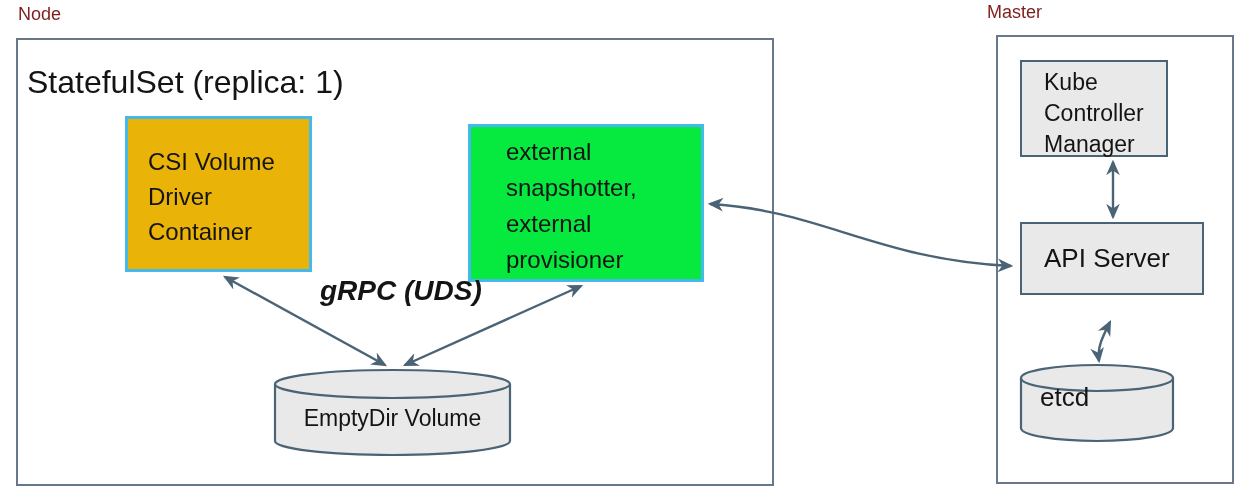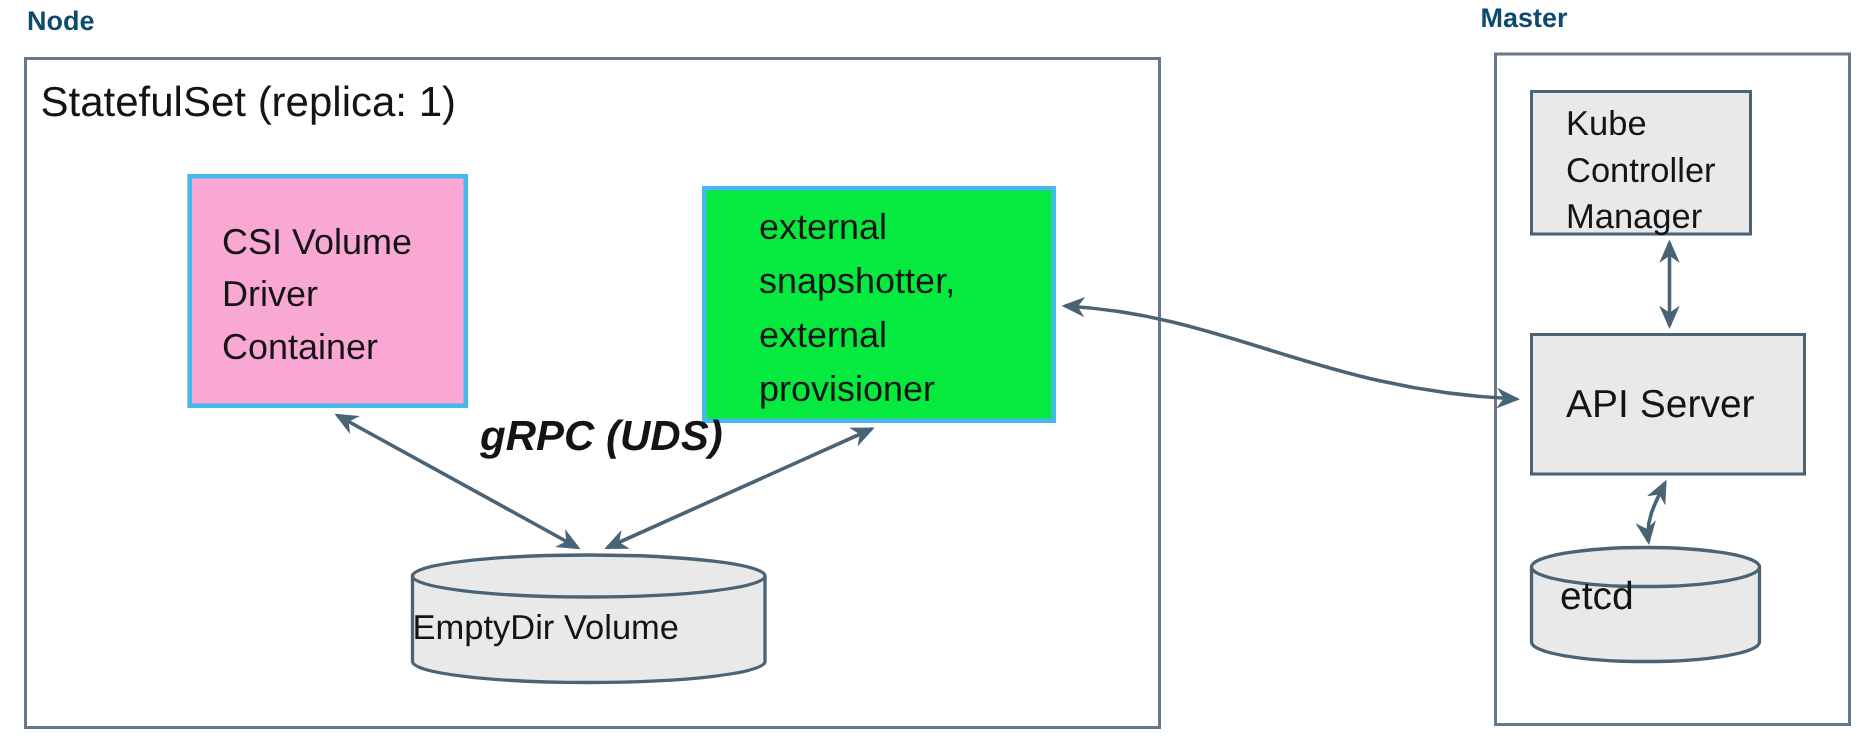--- a/index.html
+++ b/index.html
@@ -8,50 +8,50 @@
     width: 1250px;
     height: 496px;
     background: #ffffff;
     font-family: "Liberation Sans", sans-serif;
     color: #141414;
     overflow: hidden;
   }
   .group-label {
     position: absolute;
     font-size: 18px;
-    font-weight: bold;
-    color: #0c4a6e;
+    font-weight: normal;
+    color: #7f1d1d;
   }
   .node-label   { left: 18px;  top: 4px; }
   .master-label { left: 987px; top: 2px; text-align: right; }
 
   .outer-box {
     position: absolute;
     border: 2px solid #66788A;
     background: transparent;
     box-sizing: border-box;
   }
   .node-box   { left: 16px;  top: 38px; width: 758px; height: 448px; }
   .master-box { left: 996px; top: 35px; width: 238px; height: 449px; }
 
   .statefulset-label {
     position: absolute;
-    left: 27px; top: 52px;
-    font-size: 28px;
+    left: 27px; top: 64px;
+    font-size: 32px;
   }
 
   .inner-box {
     position: absolute;
     box-sizing: border-box;
     font-size: 24px;
     line-height: 35px;
   }
   .csi-box {
     left: 125px; top: 116px; width: 187px; height: 156px;
-    background: #f9a8d4;
+    background: #eab308;
     border: 3px solid #45B8EC;
     padding: 25px 8px 0 20px;
   }
   .sidecar-box {
     left: 468px; top: 124px; width: 236px; height: 158px;
     background: #06E93F;
     border: 3px solid #45B8EC;
     padding: 7px 20px 0 35px;
     line-height: 36px;
   }
@@ -60,36 +60,37 @@
     box-sizing: border-box;
     background: #E9E9E9;
     border: 2px solid #4A6375;
   }
   .kcm-box {
     left: 1020px; top: 60px; width: 148px; height: 97px;
     font-size: 23px; line-height: 31px;
     padding: 5px 30px 0 22px;
   }
   .api-box {
-    left: 1020px; top: 222px; width: 184px; height: 95px;
+    left: 1020px; top: 222px; width: 184px; height: 73px;
     font-size: 26px;
     display: flex; align-items: center;
     padding-left: 22px;
   }
 
   .grpc-label {
     position: absolute;
     left: 320px; top: 275px;
     font-size: 28px;
     font-weight: bold;
     font-style: italic;
   }
   .emptydir-label {
     position: absolute;
     left: 275px; top: 405px; width: 235px;
+    text-align: center;
     font-size: 23px;
   }
   .etcd-label {
     position: absolute;
     left: 1040px; top: 382px;
     font-size: 26px;
   }
 
   svg.overlay {
     position: absolute;

